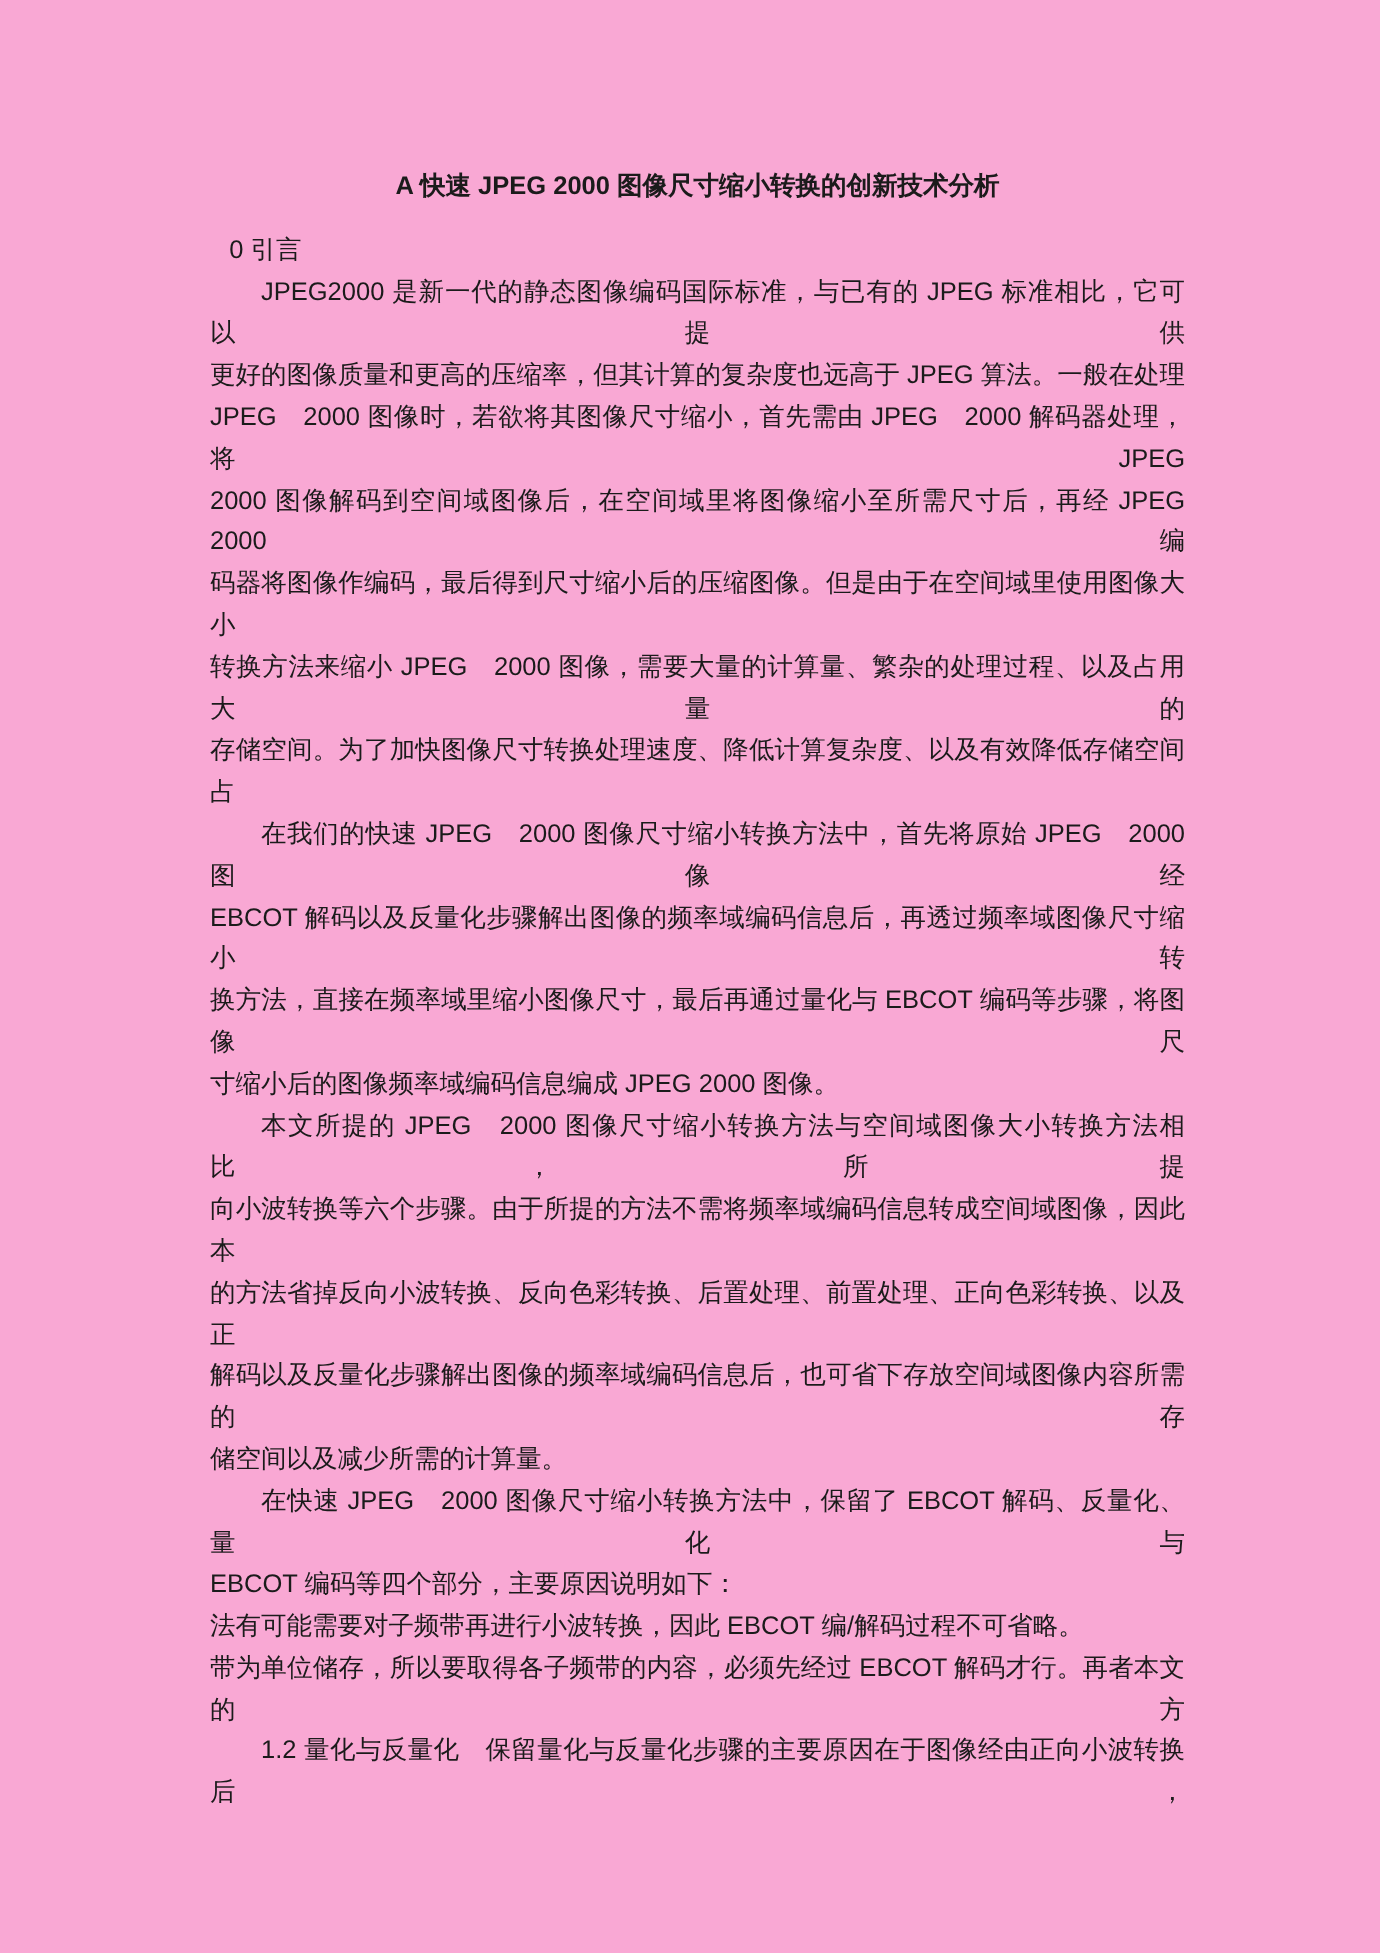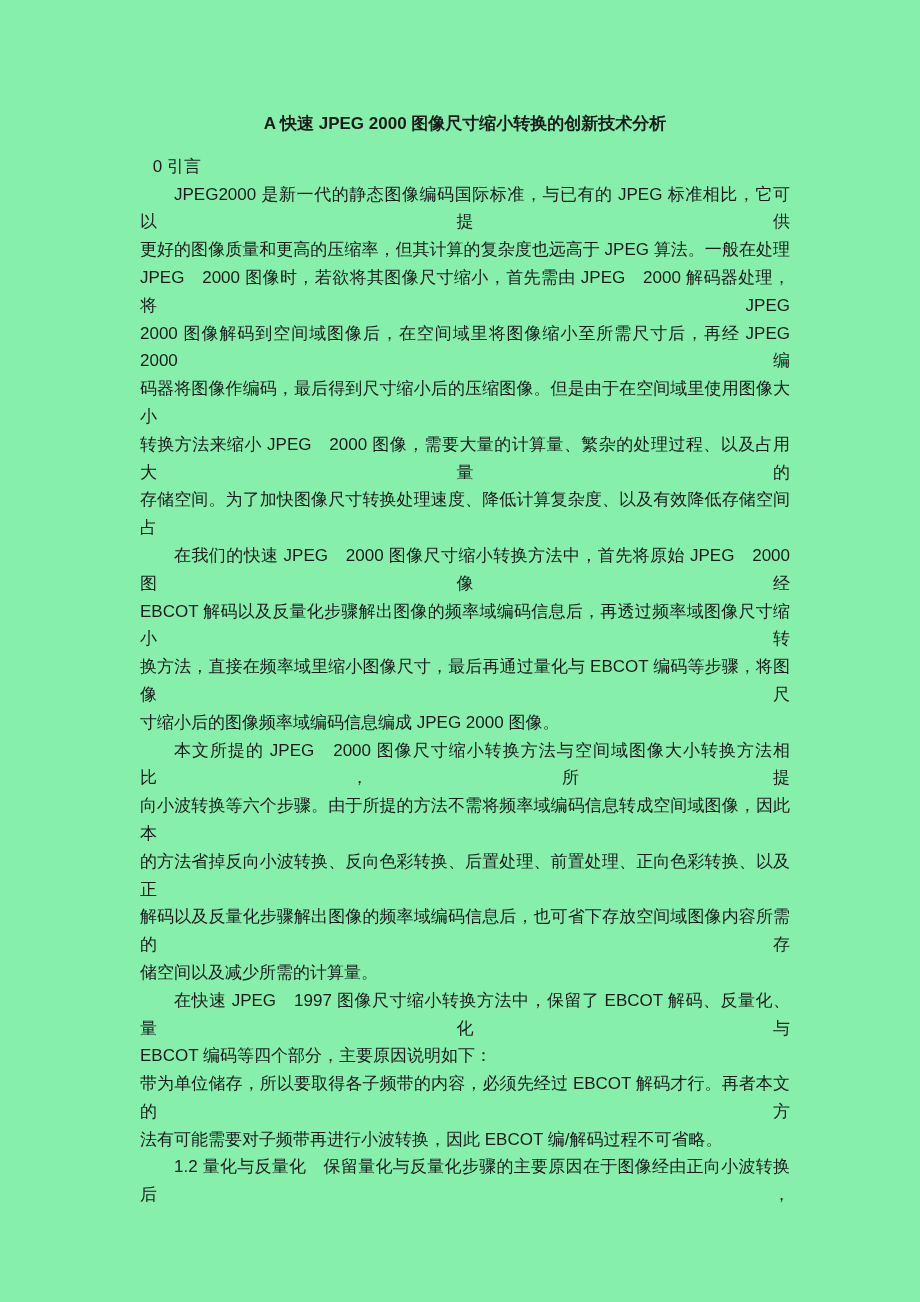--- a/index.html
+++ b/index.html
@@ -4,21 +4,21 @@
 <style>
   html, body {
     margin: 0;
     padding: 0;
     background: #ffffff;
   }
   .page {
     position: relative;
     width: 920px;
     height: 1302px;
-    background: #86efac;
+    background: #f9a8d4;
     overflow: hidden;
     font-family: "Liberation Sans", "DejaVu Sans", sans-serif;
   }
   .content {
     position: absolute;
     left: 140px;
     top: 110px;
     width: 650px;
     color: #1b1b1b;
     font-size: 17px;
@@ -57,20 +57,20 @@
         <div class="tline fill">存储空间。为了加快图像尺寸转换处理速度、降低计算复杂度、以及有效降低存储空间占</div>
         <div class="tline ind-first fill">在我们的快速 JPEG　2000 图像尺寸缩小转换方法中，首先将原始 JPEG　2000 图像经</div>
         <div class="tline fill">EBCOT 解码以及反量化步骤解出图像的频率域编码信息后，再透过频率域图像尺寸缩小转</div>
         <div class="tline fill">换方法，直接在频率域里缩小图像尺寸，最后再通过量化与 EBCOT 编码等步骤，将图像尺</div>
         <div class="tline end">寸缩小后的图像频率域编码信息编成 JPEG 2000 图像。</div>
         <div class="tline ind-first fill">本文所提的 JPEG　2000 图像尺寸缩小转换方法与空间域图像大小转换方法相比，所提</div>
         <div class="tline fill">向小波转换等六个步骤。由于所提的方法不需将频率域编码信息转成空间域图像，因此本</div>
         <div class="tline fill">的方法省掉反向小波转换、反向色彩转换、后置处理、前置处理、正向色彩转换、以及正</div>
         <div class="tline fill">解码以及反量化步骤解出图像的频率域编码信息后，也可省下存放空间域图像内容所需的存</div>
         <div class="tline end">储空间以及减少所需的计算量。</div>
-        <div class="tline ind-first fill">在快速 JPEG　1997 图像尺寸缩小转换方法中，保留了 EBCOT 解码、反量化、量化与</div>
+        <div class="tline ind-first fill">在快速 JPEG　2000 图像尺寸缩小转换方法中，保留了 EBCOT 解码、反量化、量化与</div>
         <div class="tline end">EBCOT 编码等四个部分，主要原因说明如下：</div>
+        <div class="tline end">法有可能需要对子频带再进行小波转换，因此 EBCOT 编/解码过程不可省略。</div>
         <div class="tline fill">带为单位储存，所以要取得各子频带的内容，必须先经过 EBCOT 解码才行。再者本文的方</div>
-        <div class="tline end">法有可能需要对子频带再进行小波转换，因此 EBCOT 编/解码过程不可省略。</div>
         <div class="tline ind-first fill">1.2 量化与反量化　保留量化与反量化步骤的主要原因在于图像经由正向小波转换后，</div>
       </div>
   </div>
 </div>
 
 </body></html>

